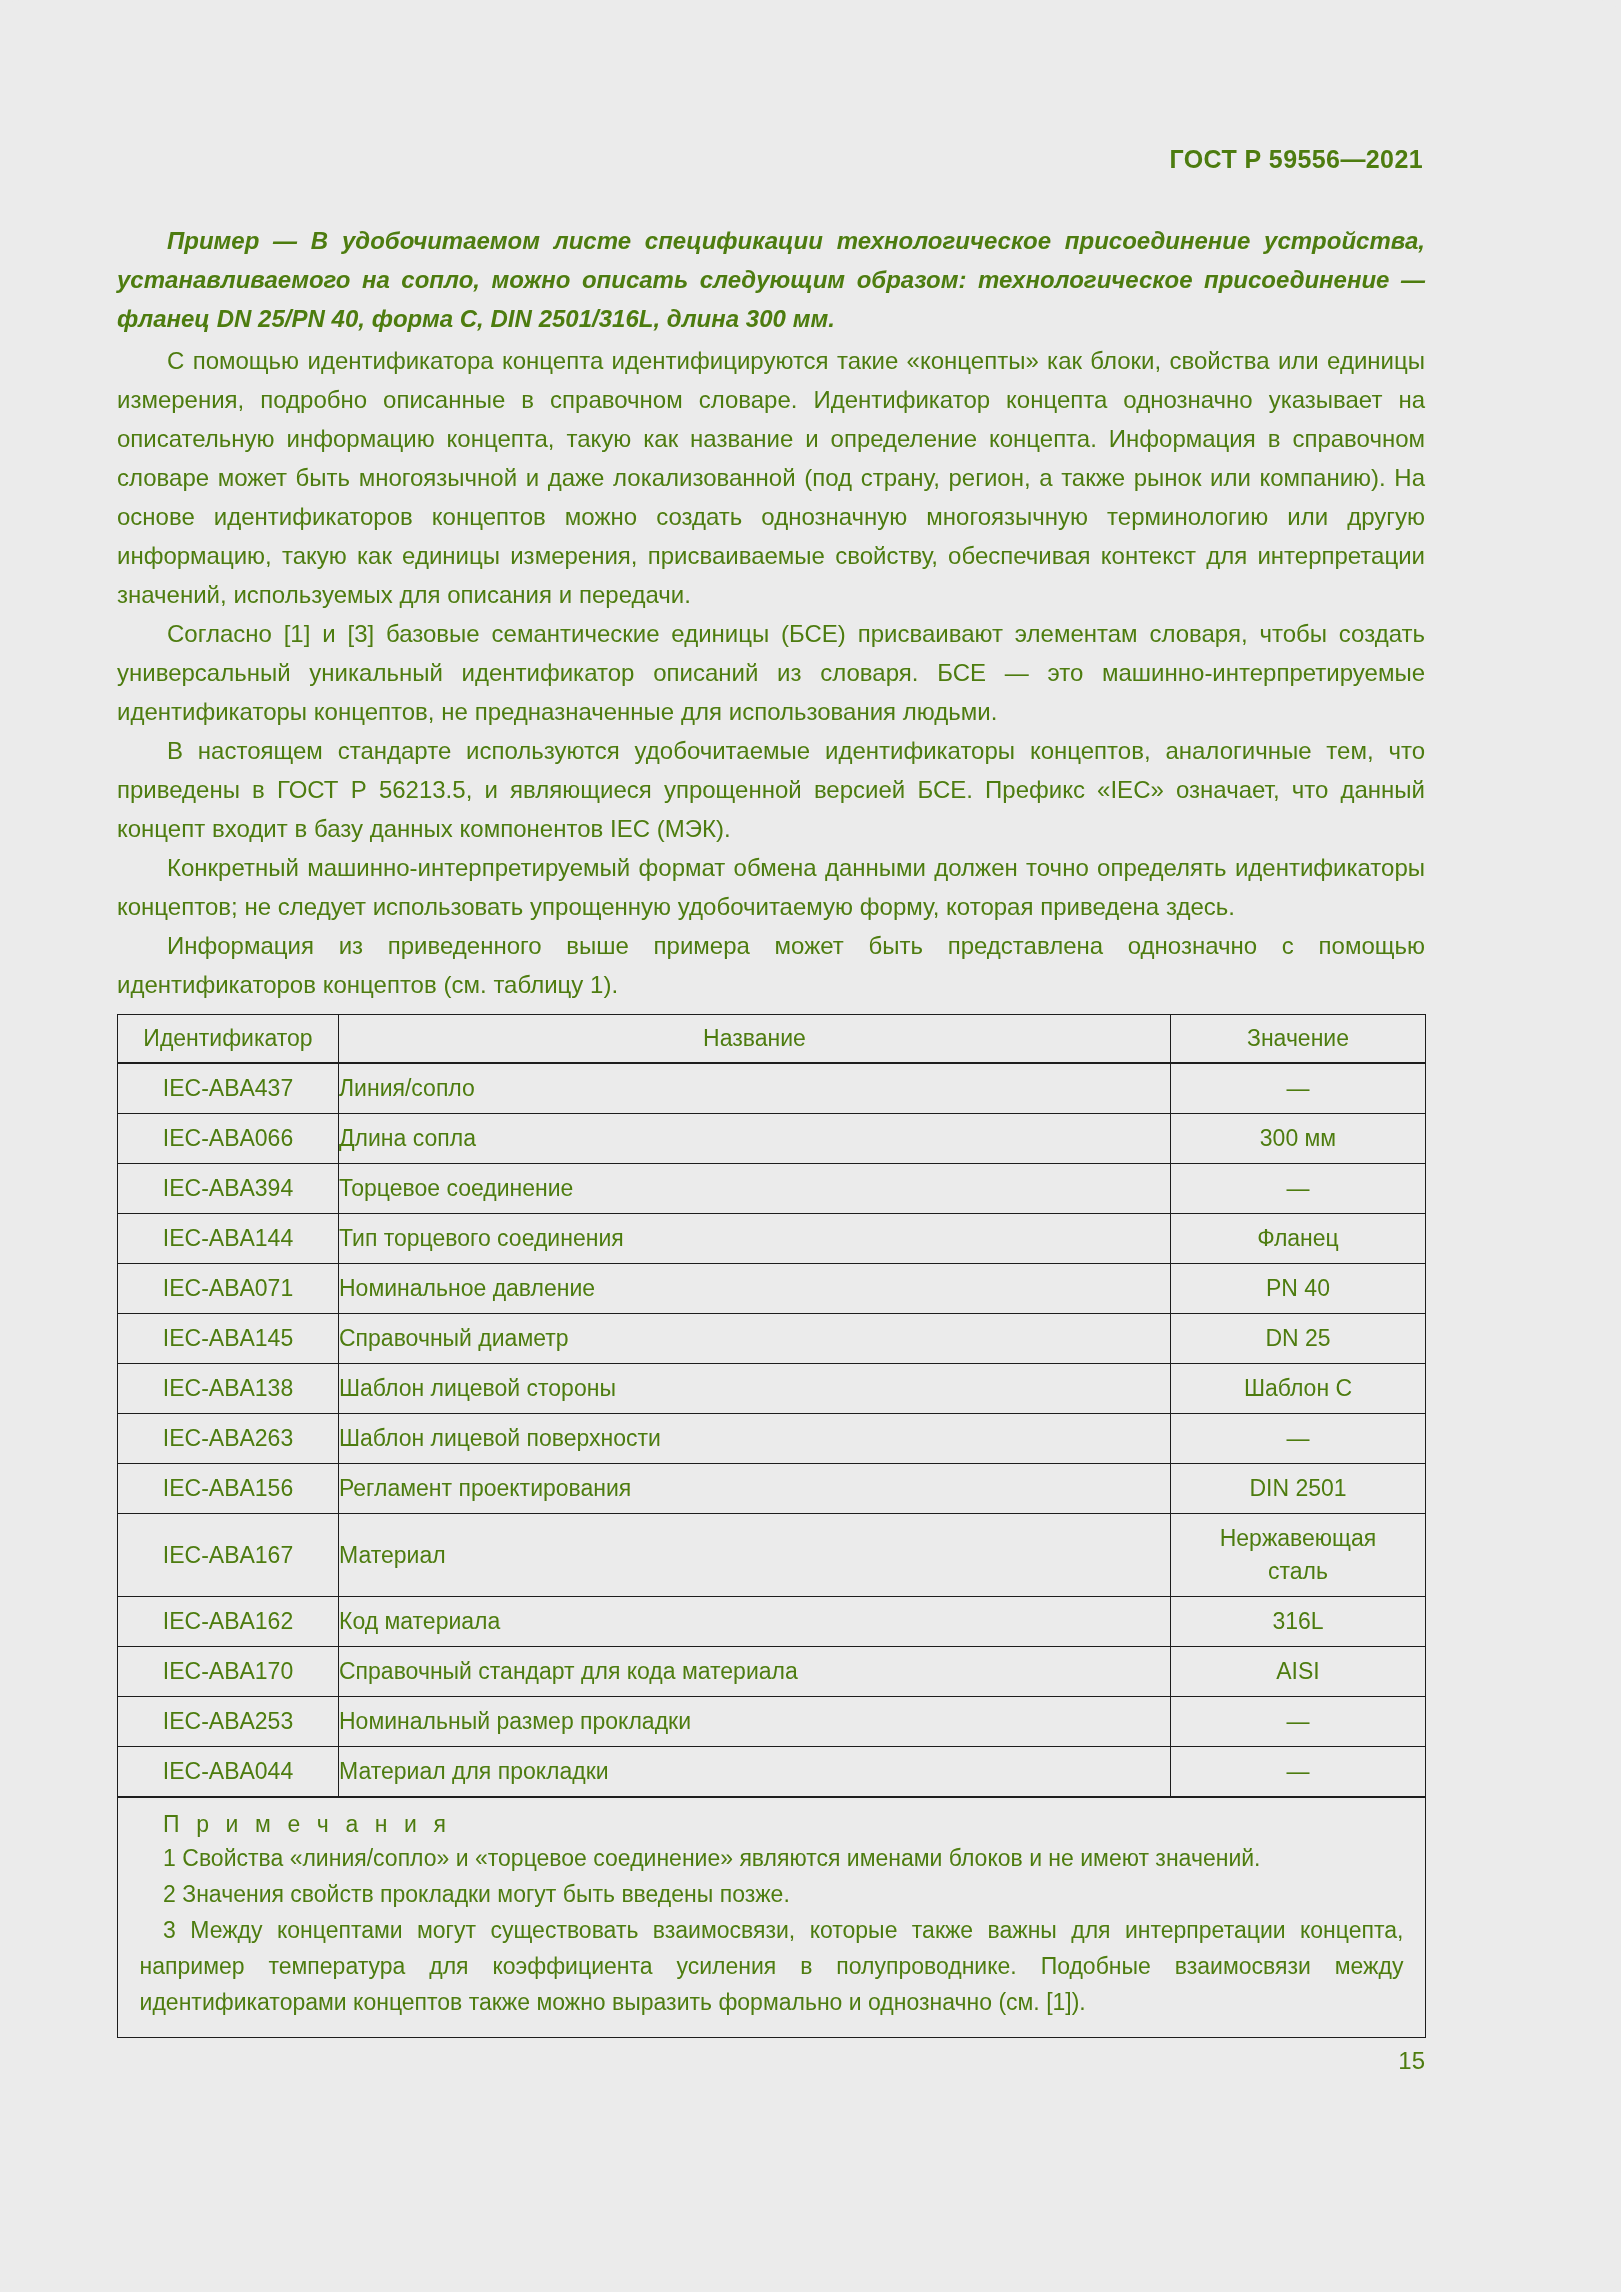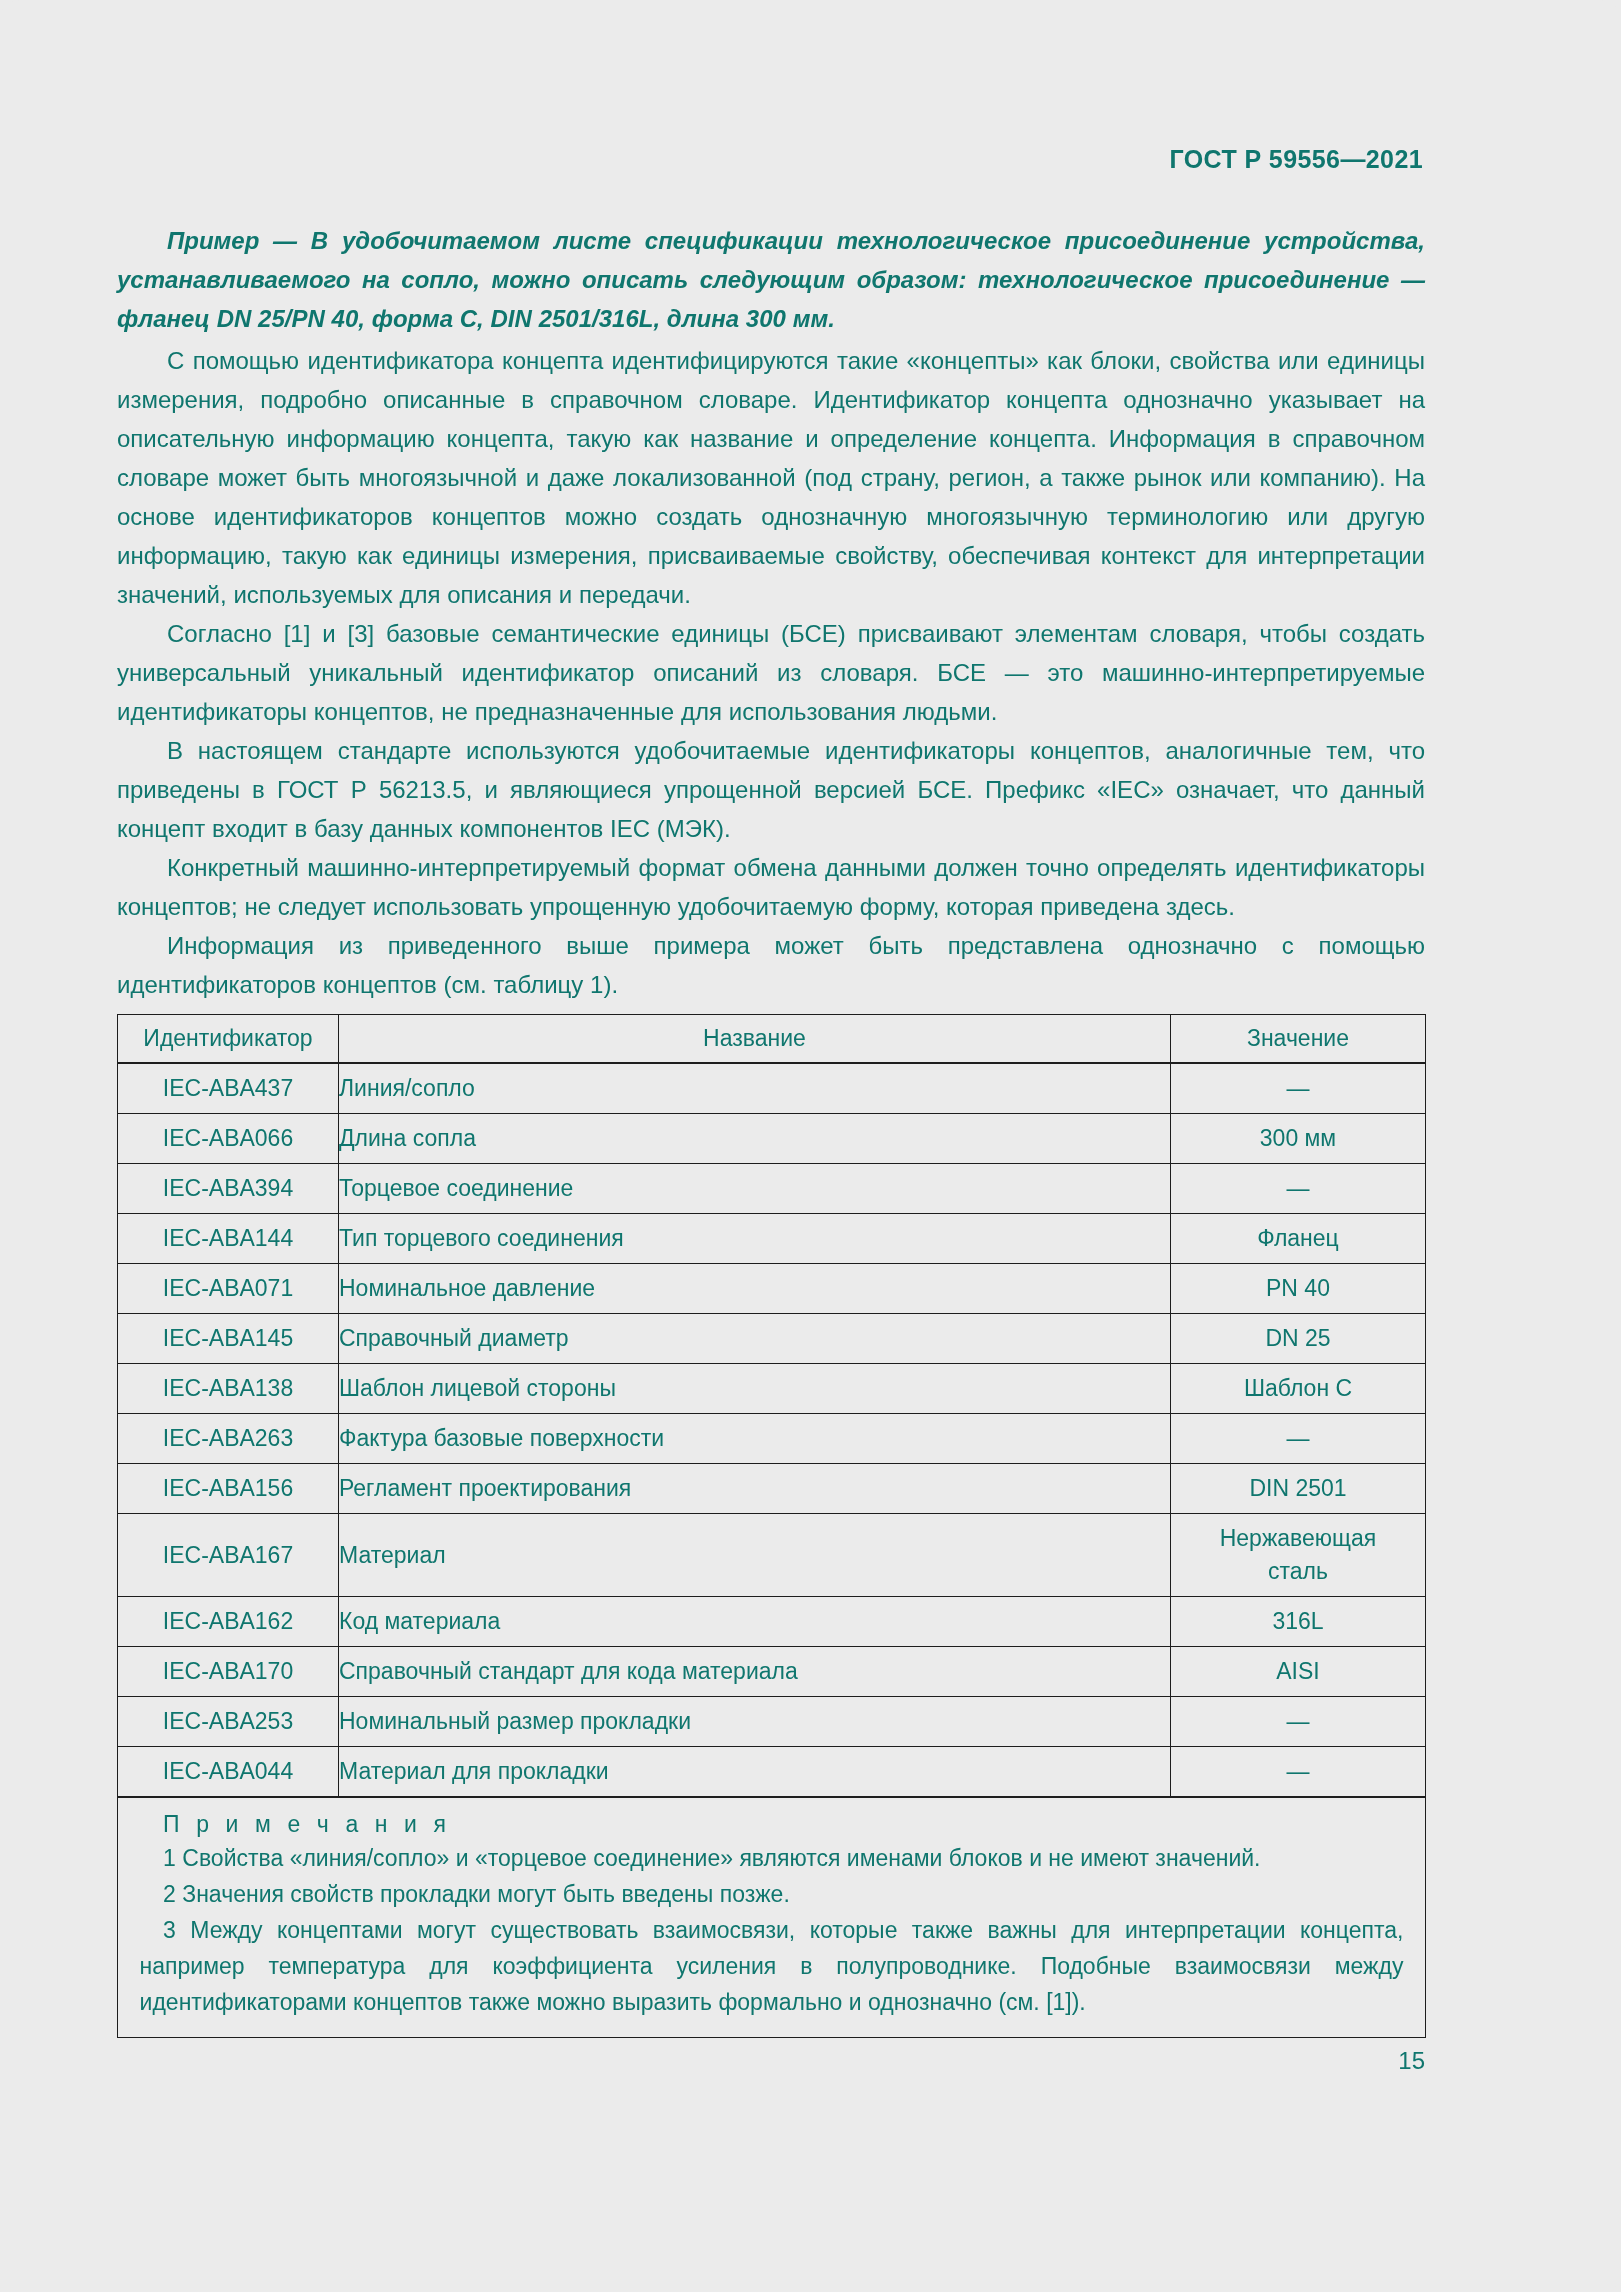--- a/index.html
+++ b/index.html
@@ -7,21 +7,21 @@
     margin: 0;
     padding: 0;
     background: #ebebeb;
   }
   .page {
     position: relative;
     width: 1621px;
     height: 2293px;
     background: #ebebeb;
     font-family: "Liberation Sans", sans-serif;
-    color: #0f766e;
+    color: #4d7c0f;
     overflow: hidden;
     box-sizing: border-box;
     border-radius: 20px;
   }
 
   
   .doc-header {
     position: absolute;
     top: 145px;
     right: 198px;
@@ -200,21 +200,21 @@
             <td class="cell-name">Справочный диаметр</td>
             <td class="cell-val">DN 25</td>
           </tr>
           <tr>
             <td class="cell-id">IEC-ABA138</td>
             <td class="cell-name">Шаблон лицевой стороны</td>
             <td class="cell-val">Шаблон C</td>
           </tr>
           <tr>
             <td class="cell-id">IEC-ABA263</td>
-            <td class="cell-name">Фактура базовые поверхности</td>
+            <td class="cell-name">Шаблон лицевой поверхности</td>
             <td class="cell-val">—</td>
           </tr>
           <tr>
             <td class="cell-id">IEC-ABA156</td>
             <td class="cell-name">Регламент проектирования</td>
             <td class="cell-val">DIN 2501</td>
           </tr>
           <tr>
             <td class="cell-id">IEC-ABA167</td>
             <td class="cell-name">Материал</td>

